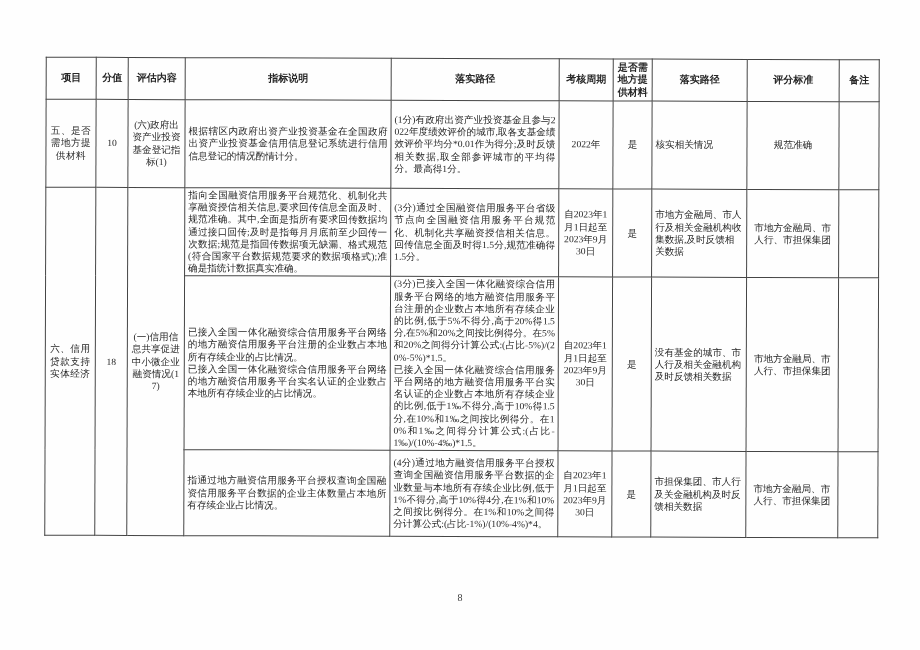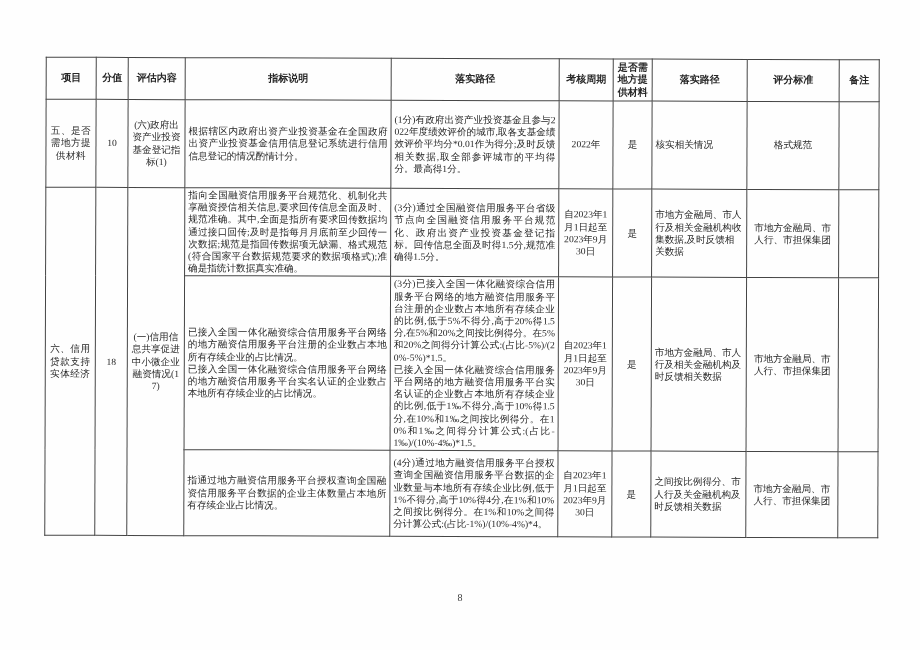--- a/index.html
+++ b/index.html
@@ -88,52 +88,52 @@
     <tbody>
       <tr class="row-s5">
         <td class="c-project">五、是否需地方提供材料</td>
         <td class="c-score">10</td>
         <td class="c-content">(六)政府出资产业投资基金登记指标(1)</td>
         <td class="c-indicator">根据辖区内政府出资产业投资基金在全国政府出资产业投资基金信用信息登记系统进行信用信息登记的情况酌情计分。</td>
         <td class="c-criteria">(1分)有政府出资产业投资基金且参与2022年度绩效评价的城市,取各支基金绩效评价平均分*0.01作为得分;及时反馈相关数据,取全部参评城市的平均得分。最高得1分。</td>
         <td class="c-period">2022年</td>
         <td class="c-material">是</td>
         <td class="c-path">核实相关情况</td>
-        <td class="c-unit">格式规范</td>
+        <td class="c-unit">规范准确</td>
         <td class="c-note"></td>
       </tr>
       <tr class="row-s6a">
         <td class="c-project" rowspan="3">六、信用贷款支持实体经济</td>
         <td class="c-score" rowspan="3">18</td>
         <td class="c-content" rowspan="3">(一)信用信息共享促进中小微企业融资情况(17)</td>
         <td class="c-indicator">指向全国融资信用服务平台规范化、机制化共享融资授信相关信息,要求回传信息全面及时、规范准确。其中,全面是指所有要求回传数据均通过接口回传;及时是指每月月底前至少回传一次数据;规范是指回传数据项无缺漏、格式规范(符合国家平台数据规范要求的数据项格式);准确是指统计数据真实准确。</td>
-        <td class="c-criteria">(3分)通过全国融资信用服务平台省级节点向全国融资信用服务平台规范化、政府出资产业投资基金登记指标。回传信息全面及时得1.5分,规范准确得1.5分。</td>
+        <td class="c-criteria">(3分)通过全国融资信用服务平台省级节点向全国融资信用服务平台规范化、机制化共享融资授信相关信息。回传信息全面及时得1.5分,规范准确得1.5分。</td>
         <td class="c-period">自2023年1月1日起至2023年9月30日</td>
         <td class="c-material">是</td>
         <td class="c-path">市地方金融局、市人行及相关金融机构收集数据,及时反馈相关数据</td>
         <td class="c-unit">市地方金融局、市人行、市担保集团</td>
         <td class="c-note"></td>
       </tr>
       <tr class="row-s6b">
         <td class="c-indicator">已接入全国一体化融资综合信用服务平台网络的地方融资信用服务平台注册的企业数占本地所有存续企业的占比情况。
 已接入全国一体化融资综合信用服务平台网络的地方融资信用服务平台实名认证的企业数占本地所有存续企业的占比情况。</td>
         <td class="c-criteria">(3分)已接入全国一体化融资综合信用服务平台网络的地方融资信用服务平台注册的企业数占本地所有存续企业的比例,低于5%不得分,高于20%得1.5分,在5%和20%之间按比例得分。在5%和20%之间得分计算公式:(占比-5%)/(20%-5%)*1.5。
 已接入全国一体化融资综合信用服务平台网络的地方融资信用服务平台实名认证的企业数占本地所有存续企业的比例,低于1‰不得分,高于10%得1.5分,在10%和1‰之间按比例得分。在10%和1‰之间得分计算公式:(占比-1‰)/(10%-4‰)*1.5。</td>
         <td class="c-period">自2023年1月1日起至2023年9月30日</td>
         <td class="c-material">是</td>
-        <td class="c-path">市地方金融局、市人行及相关金融机构及时反馈相关数据</td>
+        <td class="c-path">没有基金的城市、市人行及相关金融机构及时反馈相关数据</td>
         <td class="c-unit">市地方金融局、市人行、市担保集团</td>
         <td class="c-note"></td>
       </tr>
       <tr class="row-s6c">
         <td class="c-indicator">指通过地方融资信用服务平台授权查询全国融资信用服务平台数据的企业主体数量占本地所有存续企业占比情况。</td>
         <td class="c-criteria">(4分)通过地方融资信用服务平台授权查询全国融资信用服务平台数据的企业数量与本地所有存续企业比例,低于1%不得分,高于10%得4分,在1%和10%之间按比例得分。在1%和10%之间得分计算公式:(占比-1%)/(10%-4%)*4。</td>
         <td class="c-period">自2023年1月1日起至2023年9月30日</td>
         <td class="c-material">是</td>
-        <td class="c-path">之间按比例得分、市人行及关金融机构及时反馈相关数据</td>
+        <td class="c-path">市担保集团、市人行及关金融机构及时反馈相关数据</td>
         <td class="c-unit">市地方金融局、市人行、市担保集团</td>
         <td class="c-note"></td>
       </tr>
     </tbody>
   </table>
 
   <div class="page-number">8</div>
 
 </div>
 

